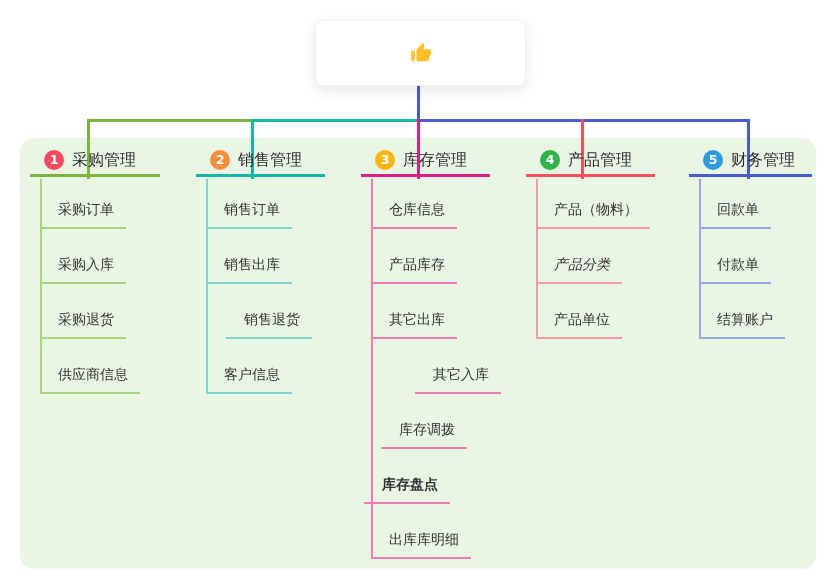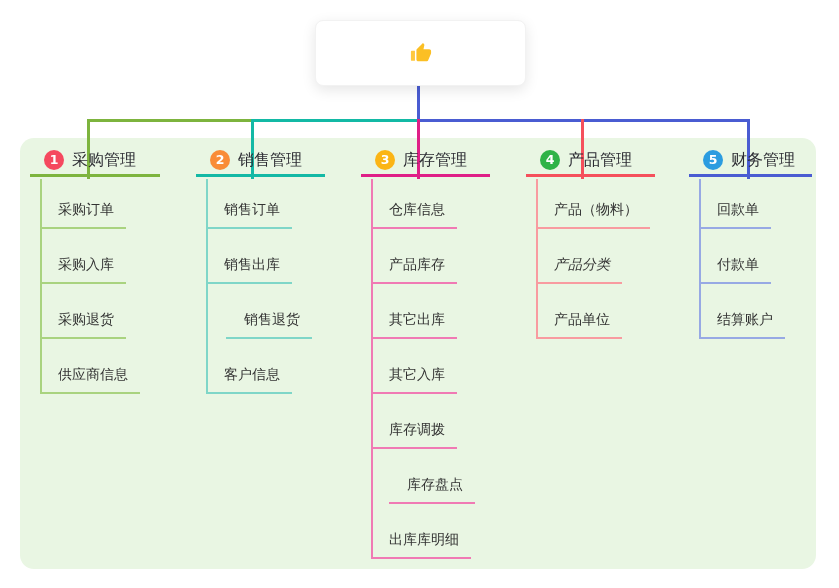--- a/index.html
+++ b/index.html
@@ -86,23 +86,23 @@
       <div class="sub-row" style="left: 206px; top: 309px;"><span style="border-bottom-color: rgb(127, 214, 200); margin-left: 20px;">销售退货</span></div>
       <div class="sub-row" style="left: 206px; top: 364px;"><span style="border-bottom-color: rgb(127, 214, 200);">客户信息</span></div>
       <div class="branch-header" style="left: 361px; top: 146px; width: 129px; border-bottom: 3px solid rgb(223, 31, 135);">
         <span class="badge" style="background: rgb(251, 181, 21);">3</span>
         <span class="branch-label">库存管理</span>
       </div>
       <div class="spine" style="left: 371px; top: 179px; height: 380px; background: rgb(240, 122, 180);"></div>
       <div class="sub-row" style="left: 371px; top: 199px;"><span style="border-bottom-color: rgb(240, 122, 180); text-align: center;">仓库信息</span></div>
       <div class="sub-row" style="left: 371px; top: 254px;"><span style="border-bottom-color: rgb(240, 122, 180);">产品库存</span></div>
       <div class="sub-row" style="left: 371px; top: 309px;"><span style="border-bottom-color: rgb(240, 122, 180);">其它出库</span></div>
-      <div class="sub-row" style="left: 371px; top: 364px;"><span style="border-bottom-color: rgb(240, 122, 180);">其它入库</span></div>
-      <div class="sub-row" style="left: 371px; top: 419px;"><span style="border-bottom-color: rgb(240, 122, 180);">库存调拨</span></div>
-      <div class="sub-row" style="left: 389px; top: 474px;"><span style="border-bottom-color: rgb(240, 122, 180);">库存盘点</span></div>
+      <div class="sub-row" style="left: 371px; top: 364px; padding-left: 44px;"><span style="border-bottom-color: rgb(240, 122, 180);">其它入库</span></div>
+      <div class="sub-row" style="left: 381px; top: 419px;"><span style="border-bottom-color: rgb(240, 122, 180);">库存调拨</span></div>
+      <div class="sub-row" style="left: 364px; top: 474px; font-weight: bold;"><span style="border-bottom-color: rgb(240, 122, 180);">库存盘点</span></div>
       <div class="sub-row" style="left: 371px; top: 529px;"><span style="border-bottom-color: rgb(240, 122, 180);">出库库明细</span></div>
       <div class="branch-header" style="left: 526px; top: 146px; width: 129px; border-bottom: 3px solid rgb(245, 80, 92);">
         <span class="badge" style="background: rgb(47, 179, 71);">4</span>
         <span class="branch-label">产品管理</span>
       </div>
       <div class="spine" style="left: 536px; top: 179px; height: 160px; background: rgb(248, 155, 160);"></div>
       <div class="sub-row" style="left: 536px; top: 199px;"><span style="border-bottom-color: rgb(248, 155, 160);">产品（物料）</span></div>
       <div class="sub-row" style="left: 536px; top: 254px;"><span style="border-bottom-color: rgb(248, 155, 160); font-style: italic;">产品分类</span></div>
       <div class="sub-row" style="left: 536px; top: 309px; text-align: right;"><span style="border-bottom-color: rgb(248, 155, 160);">产品单位</span></div>
       <div class="branch-header" style="left: 689px; top: 146px; width: 123px; border-bottom: 3px solid rgb(74, 92, 210);">

